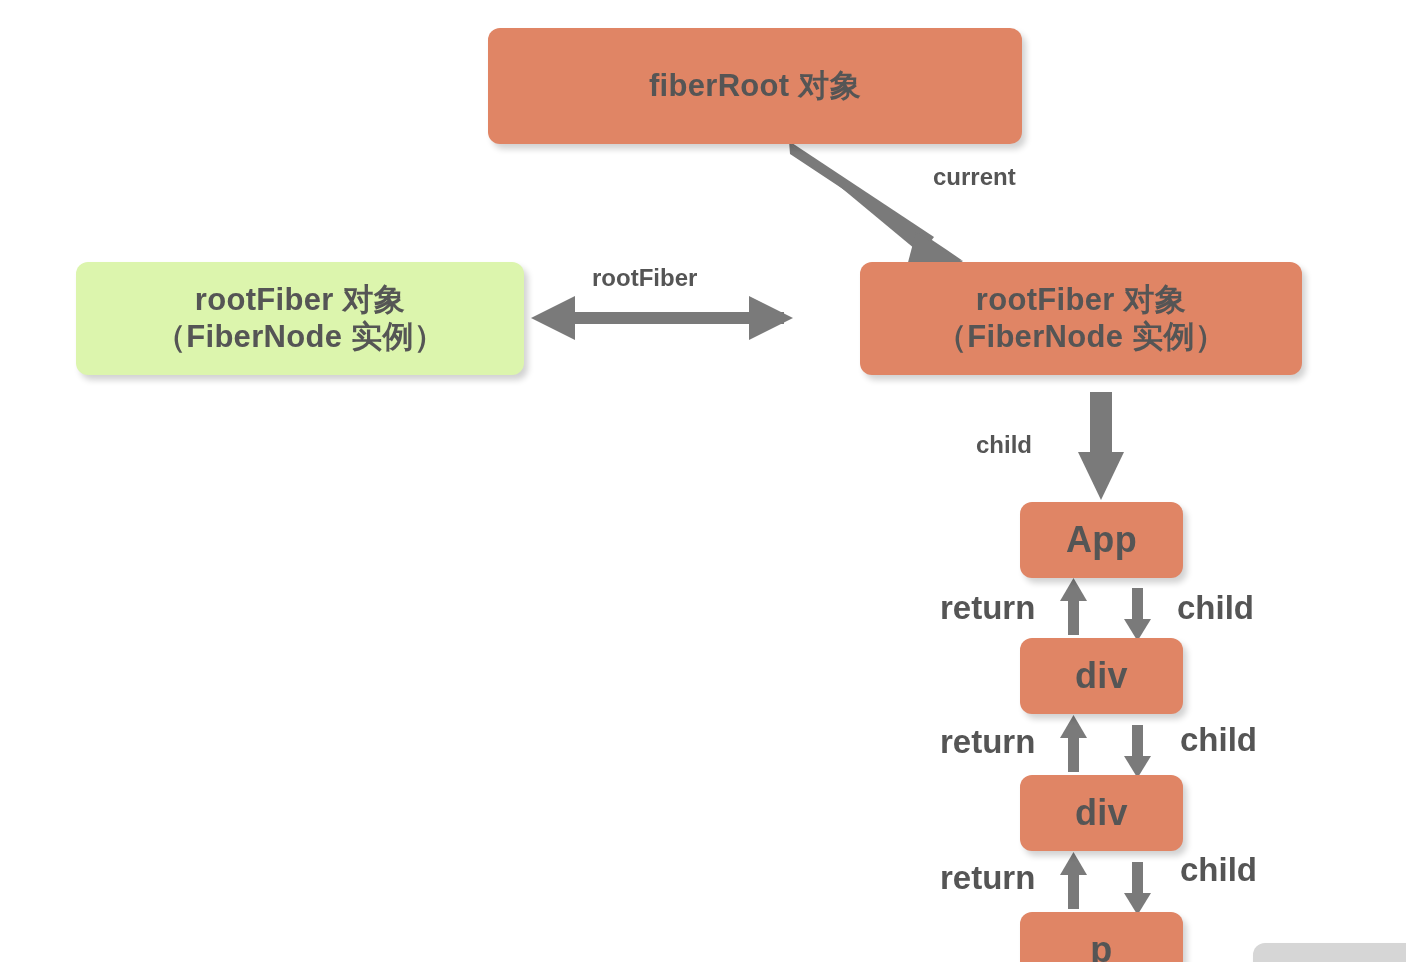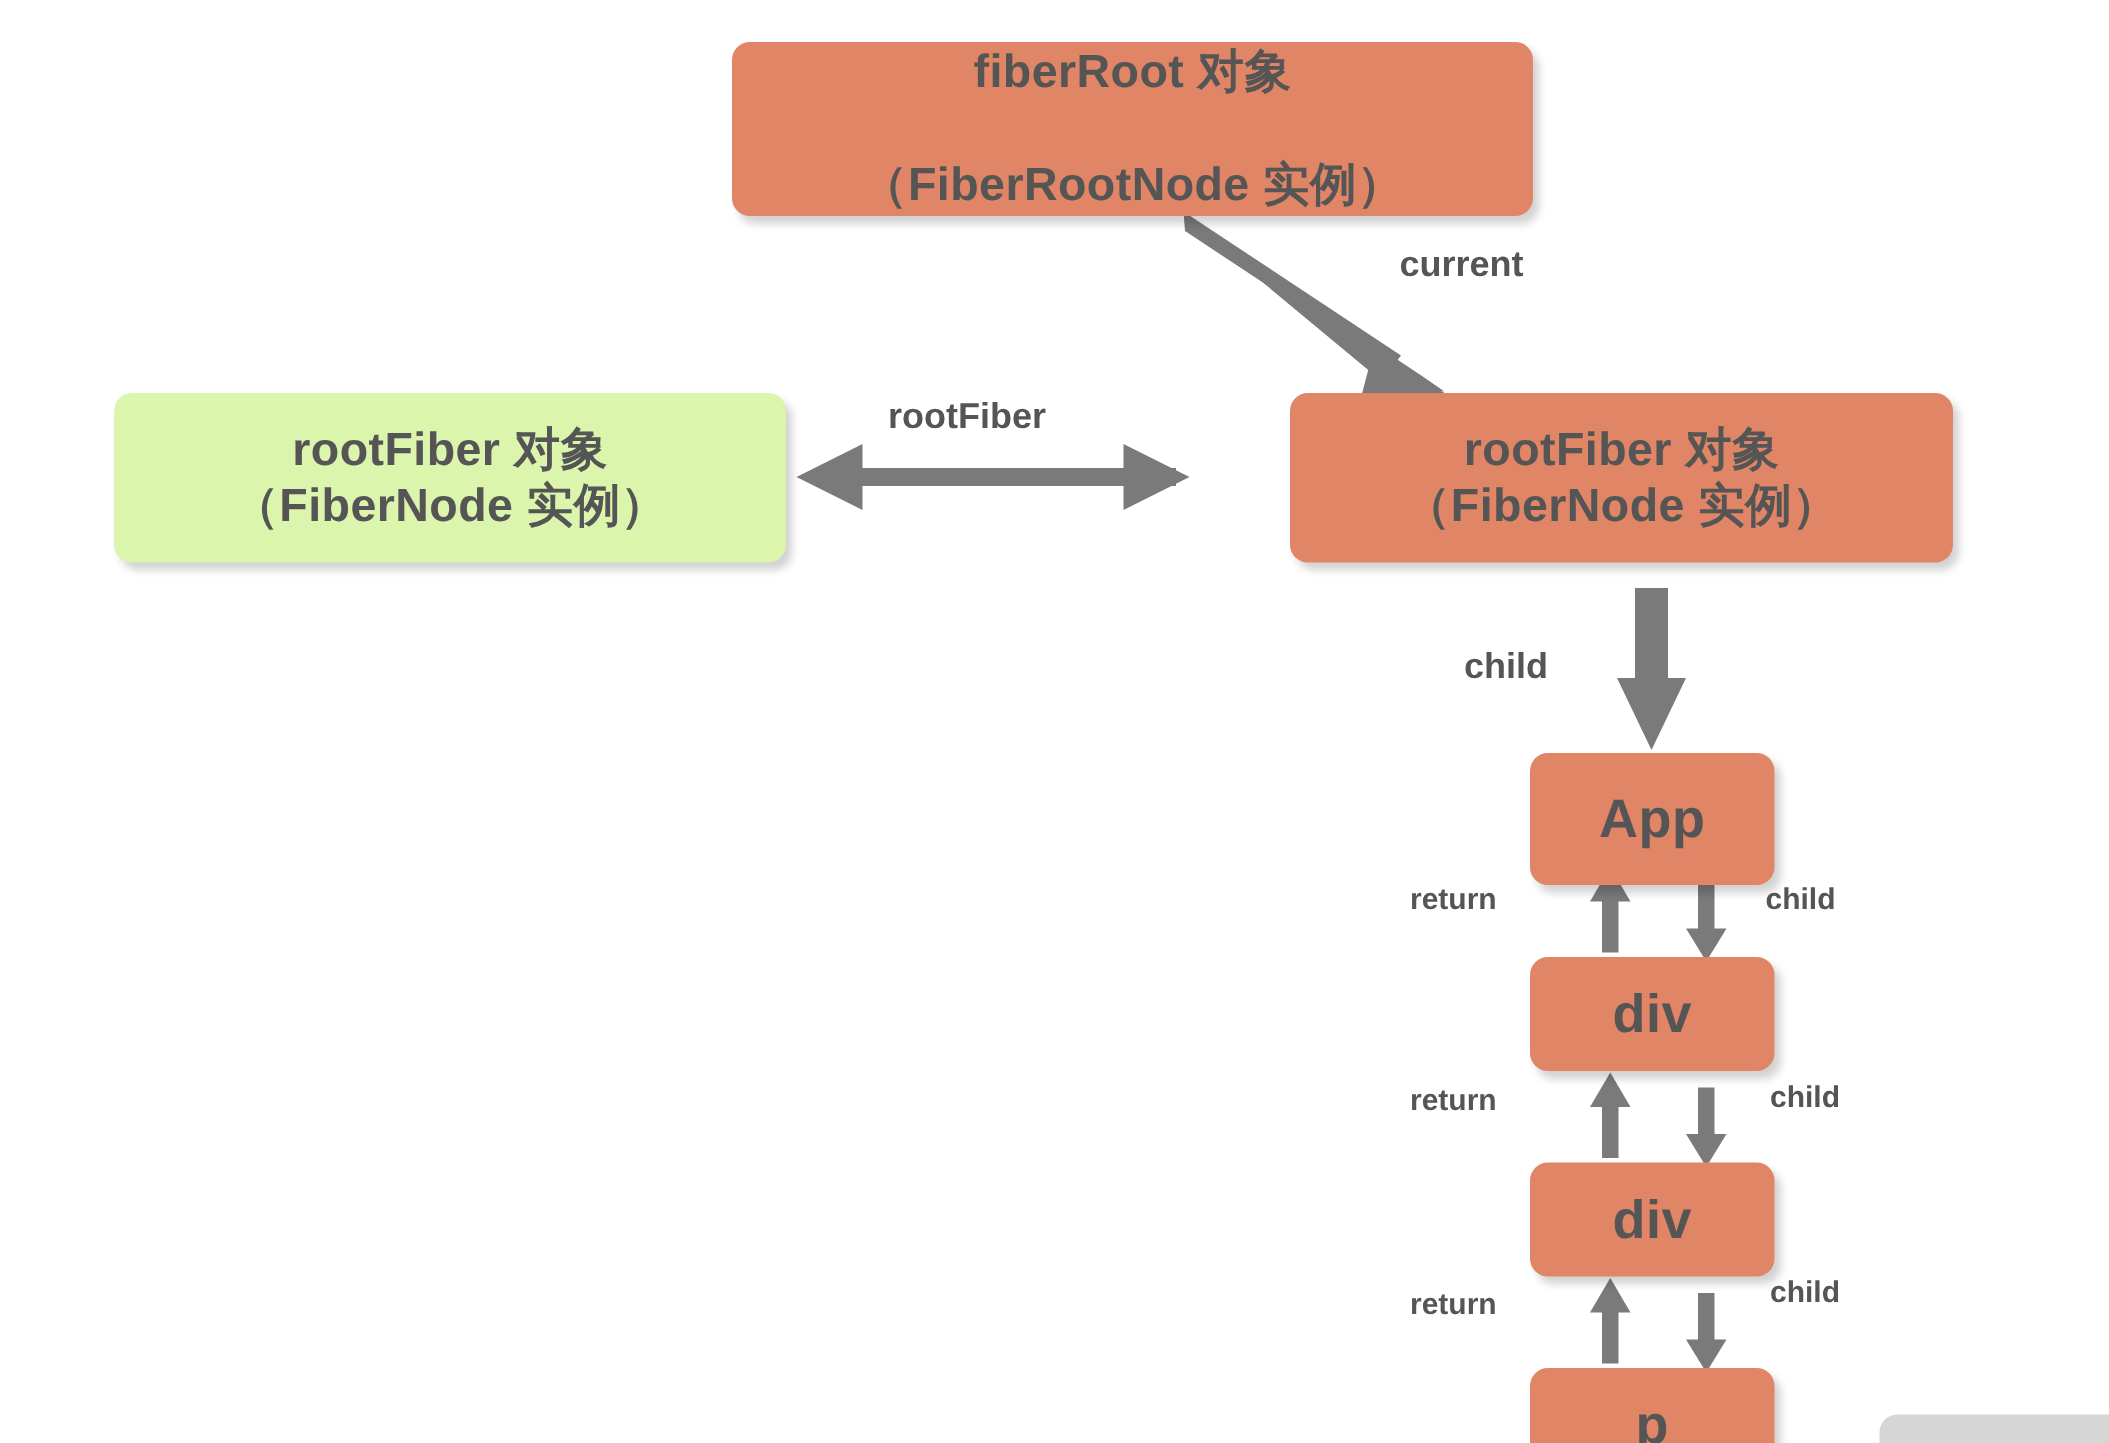--- a/index.html
+++ b/index.html
@@ -40,21 +40,21 @@
   .big-node { font-size: 31px; padding: 6px 14px; }
   .small-node { font-size: 36px; }
 
   .edge-label {
     position: absolute;
     color: #555555;
     font-weight: bold;
     white-space: nowrap;
   }
   .lbl-lg { font-size: 24px; }
-  .lbl-md { font-size: 20px; }
+  .lbl-md { font-size: 33px; }
 
   svg.arrows {
     position: absolute;
     left: 0; top: 0;
     width: 1406px;
     height: 962px;
     overflow: visible;
     pointer-events: none;
   }
   .arr { fill: #7a7a7a; }
@@ -106,34 +106,33 @@
       <polygon class="arr" points="1073.5,852 1060,875 1087,875"></polygon>
     </g>
     <g>
       <rect class="arr" x="1132" y="862" width="11" height="38"></rect>
       <polygon class="arr" points="1137.5,915 1124,893 1151,893"></polygon>
     </g>
   </svg>
 
   <div class="node node-orange big-node" style="left:488px; top:28px; width:534px; height:116px;gap:38px;">
     <span class="ln">fiberRoot 对象</span>
-    <span class="ln">（FiberRootNode 实例）</span>
   </div>
 
   <div class="node node-green big-node" style="left:76px; top:262px; width:448px; height:113px;">
     <span class="ln">rootFiber 对象</span>
     <span class="ln">（FiberNode 实例）</span>
   </div>
 
   <div class="node node-orange big-node" style="left:860px; top:262px; width:442px; height:113px;">
     <span class="ln">rootFiber 对象</span>
     <span class="ln">（FiberNode 实例）</span>
   </div>
 
-  <div class="node node-orange small-node" style="left:1020px; top:502px; width:163px; height:88px;">
+  <div class="node node-orange small-node" style="left:1020px; top:502px; width:163px; height:76px;">
     <span class="ln">App</span>
   </div>
 
   <div class="node node-orange small-node" style="left:1020px; top:638px; width:163px; height:76px;">
     <span class="ln">div</span>
   </div>
 
   <div class="node node-orange small-node" style="left:1020px; top:775px; width:163px; height:76px;">
     <span class="ln">div</span>
   </div>

